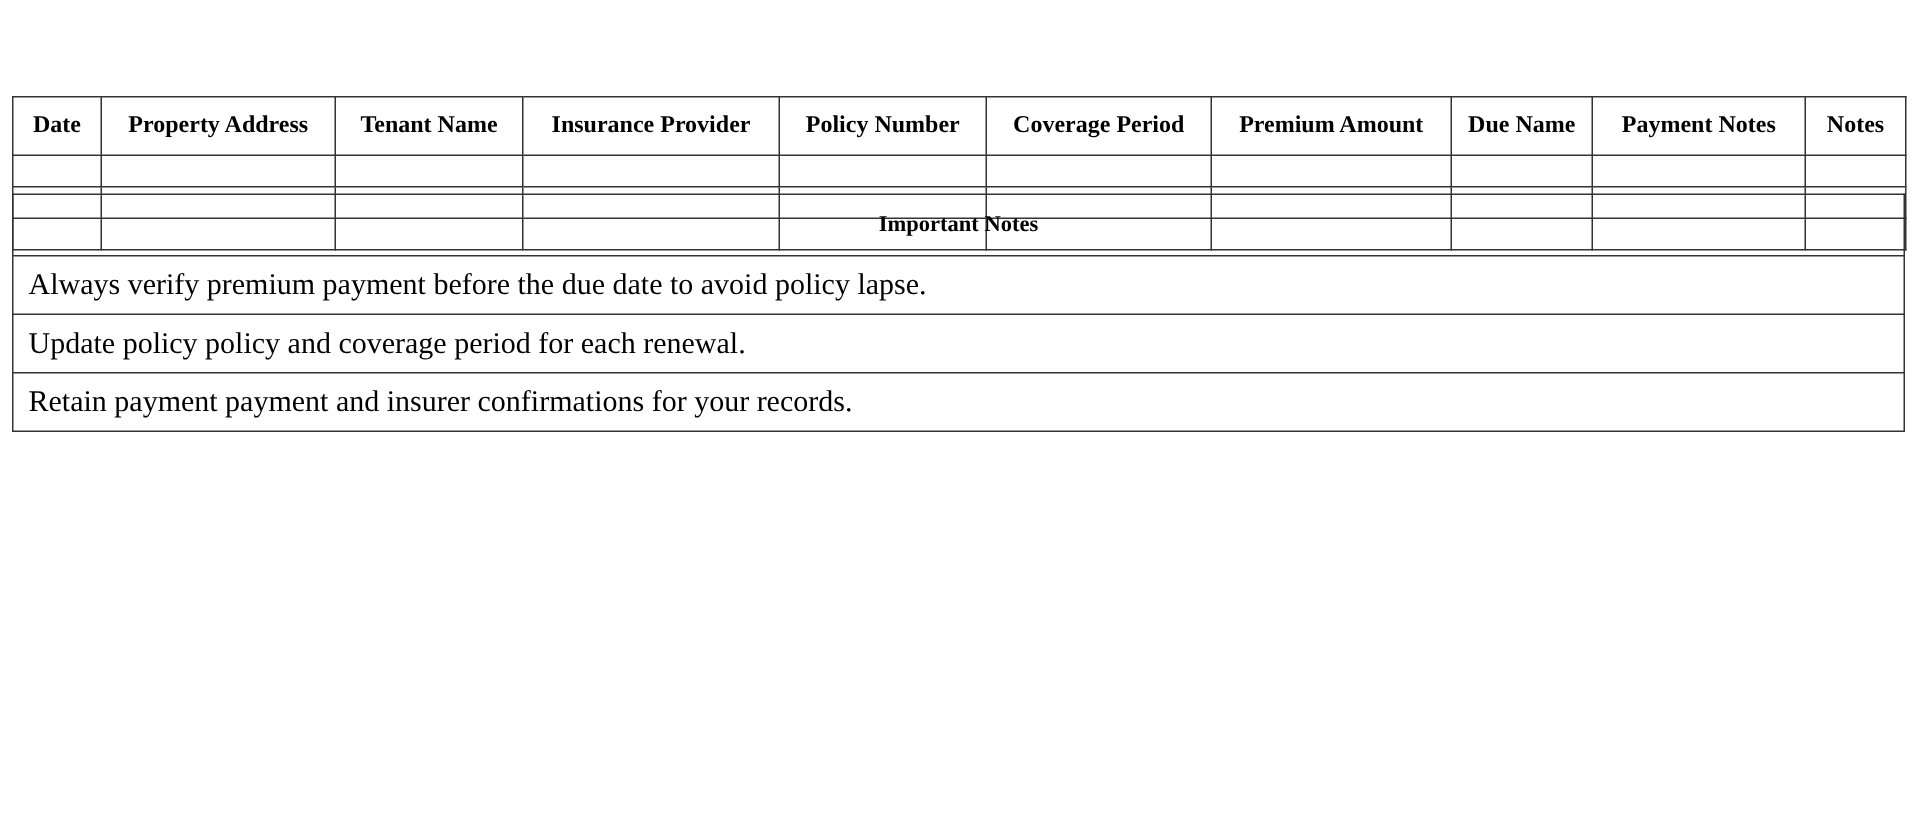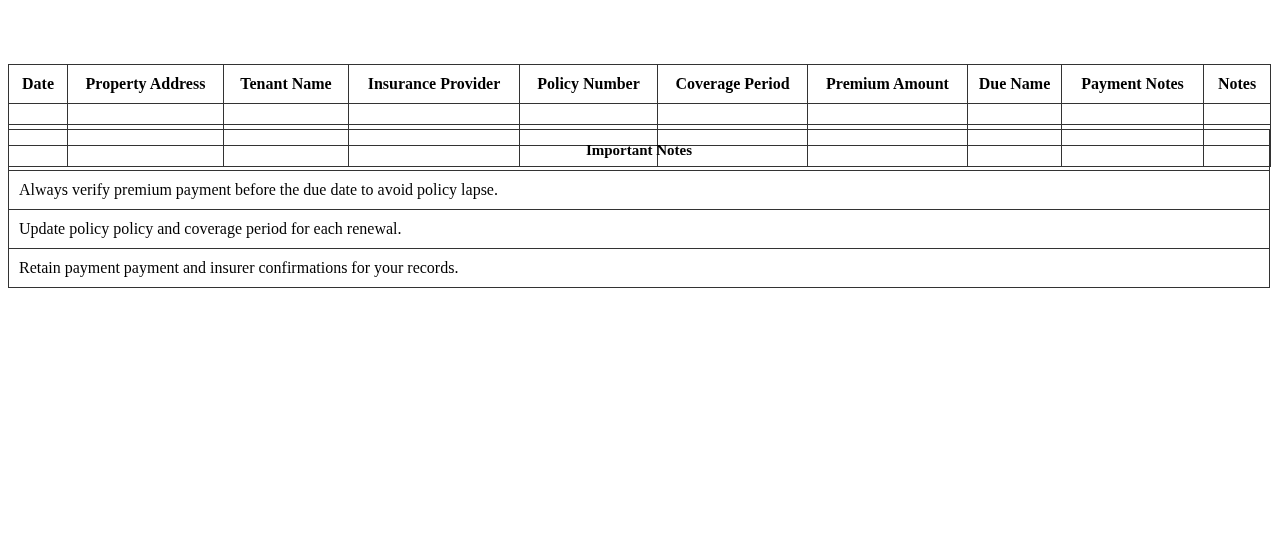--- a/index.html
+++ b/index.html
@@ -4,21 +4,21 @@
 <style>
   html, body { margin: 0; padding: 0; background: #ffffff; }
   body { width: 1278px; height: 550px; position: relative; font-family: "Liberation Serif", "DejaVu Serif", serif; color: #000; }
   table { border-collapse: collapse; position: absolute; left: 8px; width: 1262px; table-layout: fixed; }
   td, th { border: 1px solid #333333; }
   #log-table { top: 16px; margin-top: 48px; }
   #log-table th { height: 38px; padding: 0 8px; font-weight: bold; font-size: 16px; text-align: center; white-space: nowrap; }
   #log-table td { height: 20px; padding: 0; }
   #notes-table { top: 129px; }
   #notes-table th { height: 38px; font-weight: bold; font-size: 15px; text-align: center; }
-  #notes-table td { height: 38px; padding: 0 10px; font-size: 16px; text-align: left; }
+  #notes-table td { height: 38px; padding: 0 10px; font-size: 20px; text-align: left; }
 </style>
 </head>
 <body>
 
 <table id="log-table">
   <colgroup>
     <col style="width:59px">
       <col style="width:156px">
       <col style="width:125px">
       <col style="width:171px">

